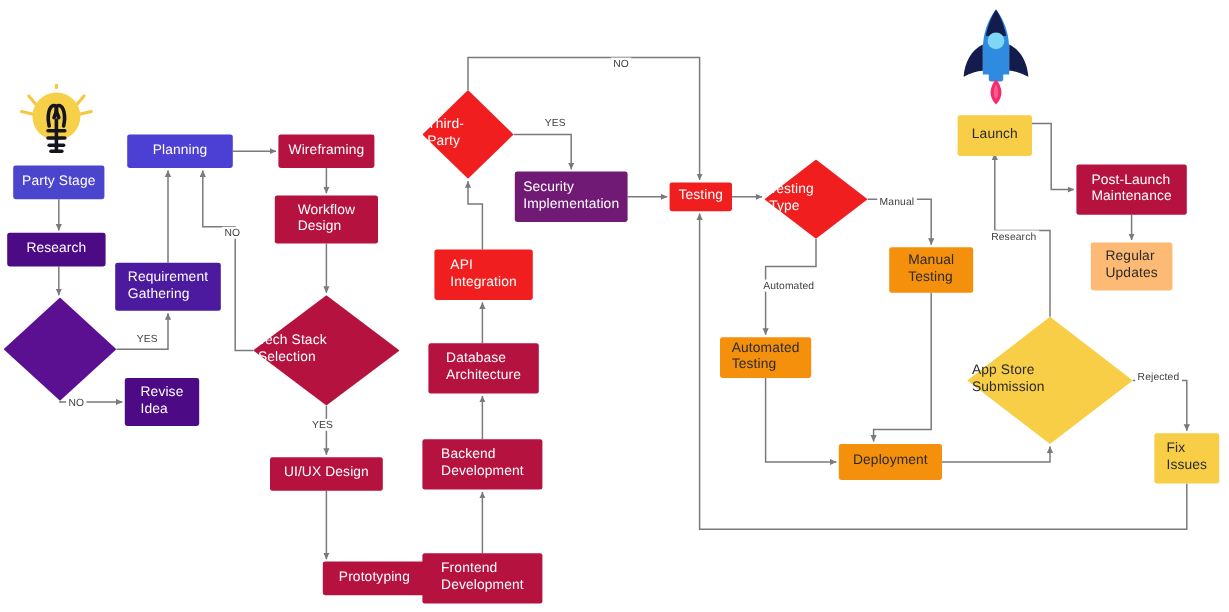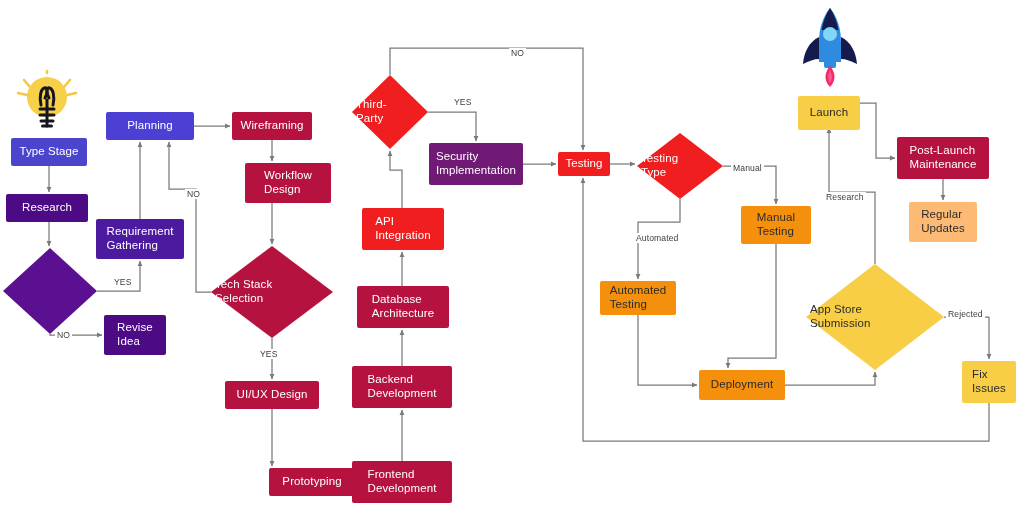--- a/index.html
+++ b/index.html
@@ -128,21 +128,21 @@
     <path d="M24,33 C14,38 9,48 8,60 C14,57 19,55 24,55 Z" fill="#141B4D"></path>
     <path d="M46,33 C56,38 61,48 62,60 C56,57 51,55 46,55 Z" fill="#141B4D"></path>
     <rect x="29" y="52" width="12" height="12" rx="2" fill="#2E8BE0"></rect>
     <circle cx="35" cy="30" r="7" fill="#7FD6F5"></circle>
     <path d="M35,62 C30,68 28,76 35,83 C42,76 40,68 35,62 Z" fill="#F5296B"></path>
     <path d="M35,66 C33,70 32,75 35,79 C38,75 37,70 35,66 Z" fill="#FF5C8A"></path>
   </svg>
 
   <div id="nodes">
       <div class="node rect" style="left: 11px; top: 138px; width: 76px; height: 28px; color: rgb(255, 255, 255); background: rgb(75, 69, 206);">
-        <span>Type Stage</span>
+        <span>Party Stage</span>
       </div>
       <div class="node rect" style="left: 6px; top: 194px; width: 82px; height: 28px; color: rgb(255, 255, 255); background: rgb(77, 10, 133);">
         <span>Research</span>
       </div>
       <div class="node dia" style="left: 3px; top: 248px; width: 94px; height: 86px; color: rgb(255, 255, 255);">
         <svg class="diashape" viewBox="0 0 100 100" preserveAspectRatio="none">
           <polygon points="50,0 100,50 50,100 0,50" fill="#5B0F91"></polygon>
         </svg>
       </div>
       <div class="node rect" style="left: 104px; top: 315px; width: 62px; height: 40px; color: rgb(255, 255, 255); background: rgb(77, 10, 133);">
@@ -150,21 +150,21 @@
       </div>
       <div class="node rect" style="left: 96px; top: 219px; width: 88px; height: 40px; color: rgb(255, 255, 255); background: rgb(75, 26, 158);">
         <span>Requirement<br>Gathering</span>
       </div>
       <div class="node rect" style="left: 106px; top: 112px; width: 88px; height: 28px; color: rgb(255, 255, 255); background: rgb(75, 63, 212);">
         <span>Planning</span>
       </div>
       <div class="node rect" style="left: 232px; top: 112px; width: 80px; height: 28px; color: rgb(255, 255, 255); background: rgb(181, 18, 63);">
         <span>Wireframing</span>
       </div>
-      <div class="node rect" style="left: 229px; top: 163px; width: 86px; height: 40px; color: rgb(255, 255, 255); background: rgb(181, 18, 63); margin-left: 16px;">
+      <div class="node rect" style="left: 229px; top: 163px; width: 86px; height: 40px; color: rgb(255, 255, 255); background: rgb(181, 18, 63);">
         <span>Workflow<br>Design</span>
       </div>
       <div class="node dia" style="left: 211px; top: 246px; width: 122px; height: 92px; color: rgb(255, 255, 255);">
         <svg class="diashape" viewBox="0 0 100 100" preserveAspectRatio="none">
           <polygon points="50,0 100,50 50,100 0,50" fill="#B5123F"></polygon>
         </svg>
         <div class="dlabel">Tech Stack<br>Selection</div>
       </div>
       <div class="node rect" style="left: 225px; top: 381px; width: 94px; height: 28px; color: rgb(255, 255, 255); background: rgb(181, 18, 63);">
         <span>UI/UX Design</span>

